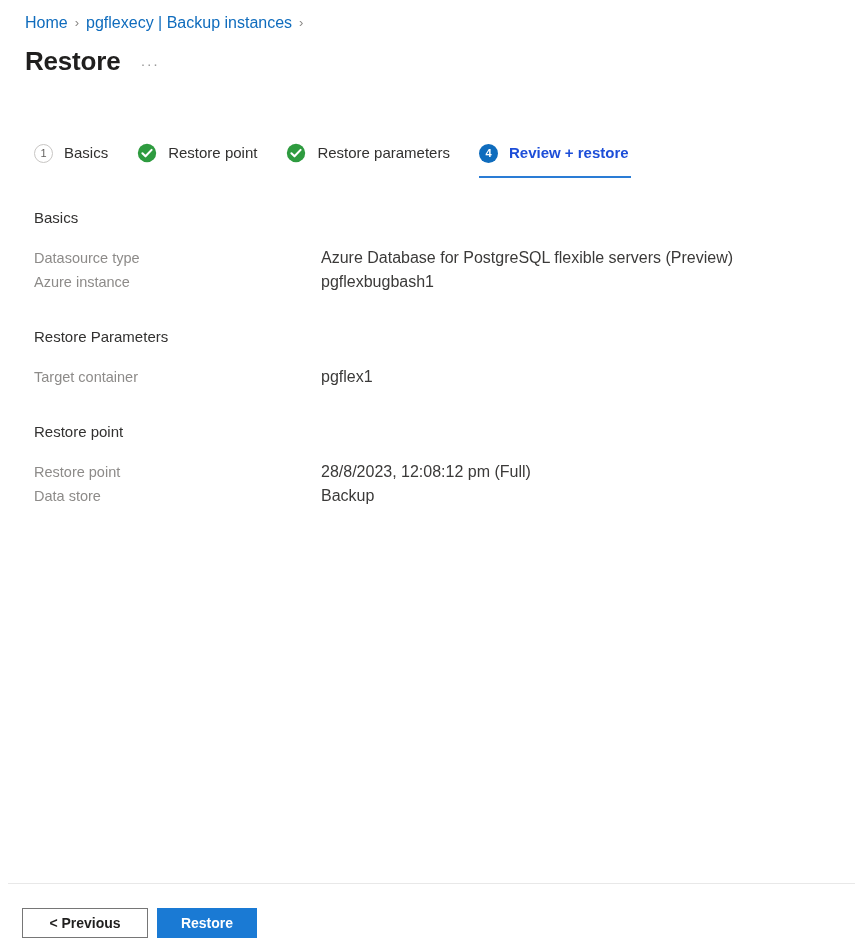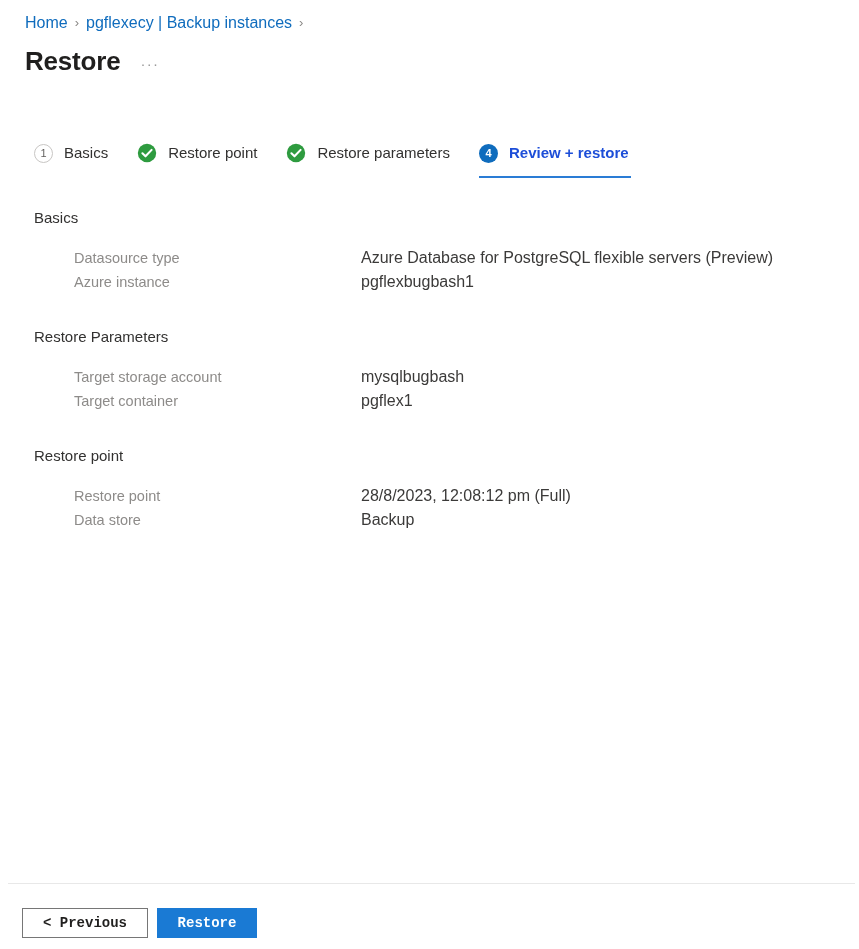--- a/index.html
+++ b/index.html
@@ -146,21 +146,20 @@
   .section-title {
     font-size: 15px;
     color: #323130;
     line-height: 20px;
     margin-bottom: 18px;
   }
   .row {
     display: flex;
     align-items: baseline;
     height: 24px;
-    margin-left: 40px;
   }
   .row-label {
     width: 287px;
     flex: 0 0 287px;
     font-size: 14.5px;
     color: #8d8b89;
     line-height: 24px;
     white-space: nowrap;
   }
   .row-value {
@@ -182,21 +181,21 @@
   }
   .footer {
     position: absolute;
     left: 22px;
     top: 908px;
     display: flex;
     align-items: center;
   }
   .btn {
     height: 30px;
-    font-family: Liberation Mono, monospace;
+    font-family: Liberation Sans, sans-serif;
     font-size: 14px;
     box-sizing: border-box;
     cursor: pointer;
     display: flex;
     align-items: center;
     justify-content: center;
     padding: 0 14px;
   }
   .btn-secondary {
     min-width: 126px;
@@ -276,24 +275,20 @@
       <div class="row-label">Azure instance</div>
       <div class="row-value">pgflexbugbash1</div>
     </div>
   </div>
 
   <div class="section-gap"></div>
 
   <div class="section">
     <div class="section-title">Restore Parameters</div>
     <div class="row">
-      <div class="row-label">Target storage account</div>
-      <div class="row-value">mysqlbugbash</div>
-    </div>
-    <div class="row">
       <div class="row-label">Target container</div>
       <div class="row-value">pgflex1</div>
     </div>
   </div>
 
   <div class="section-gap"></div>
 
   <div class="section">
     <div class="section-title">Restore point</div>
     <div class="row">

